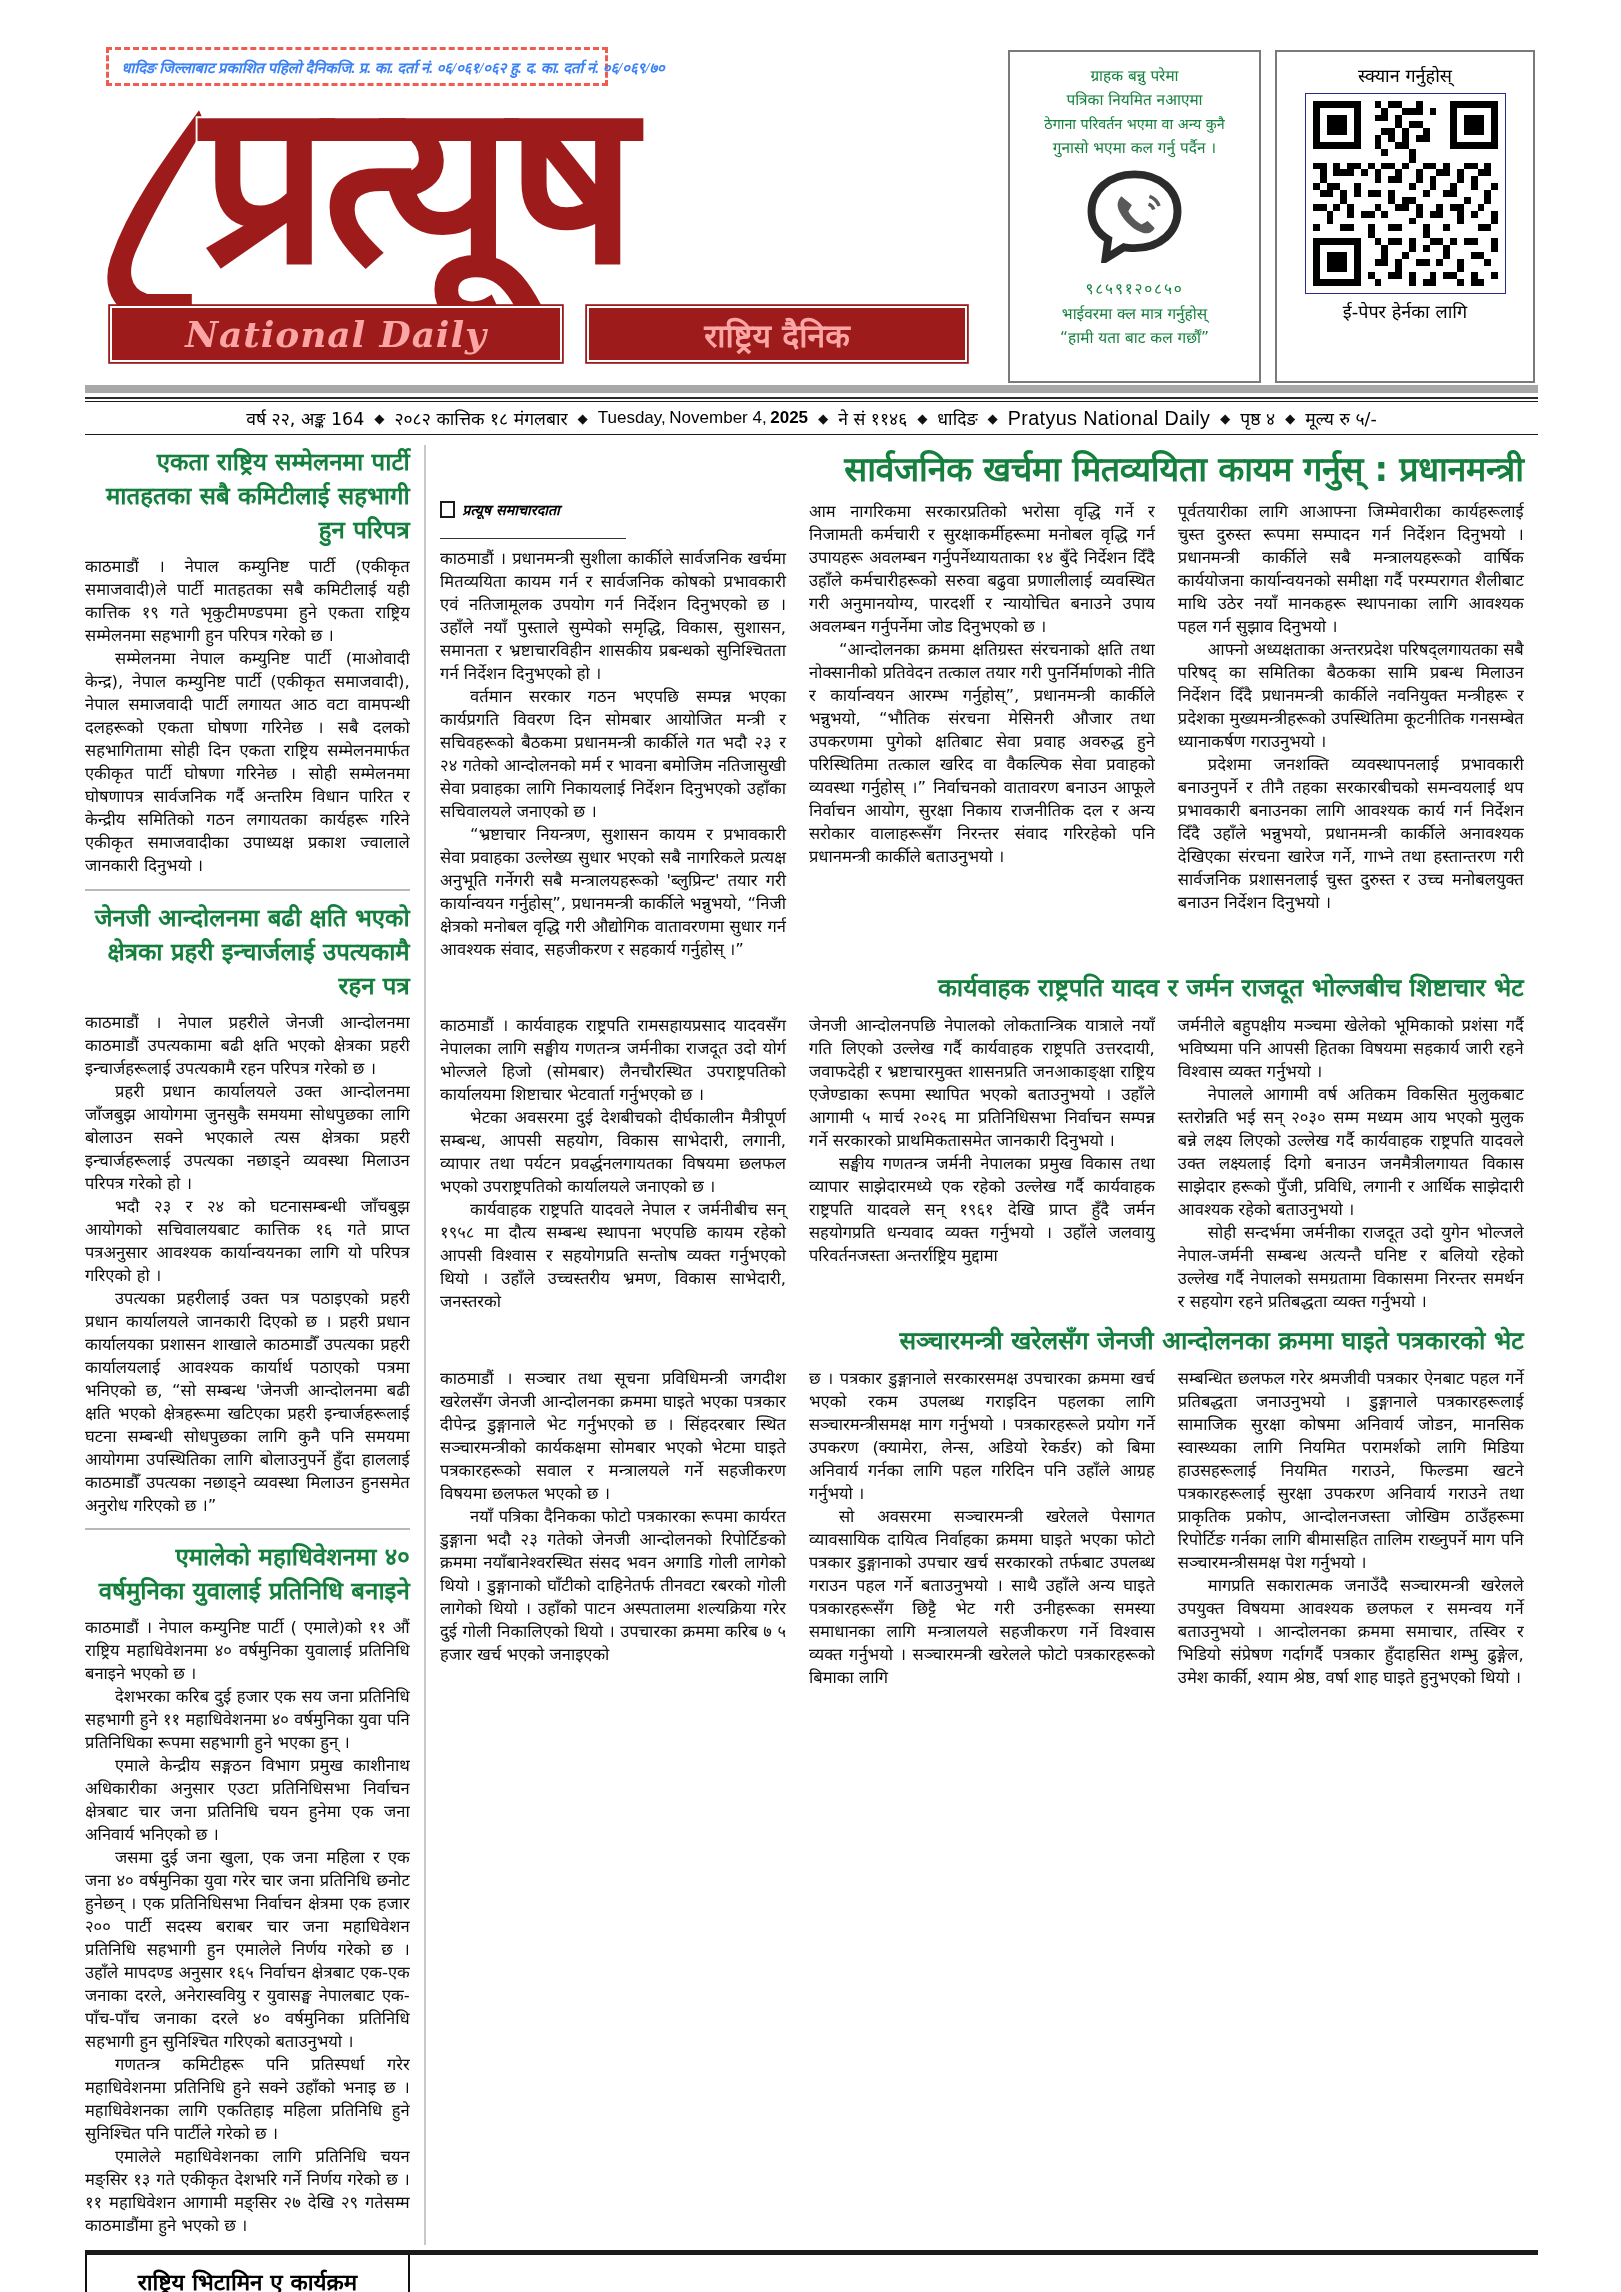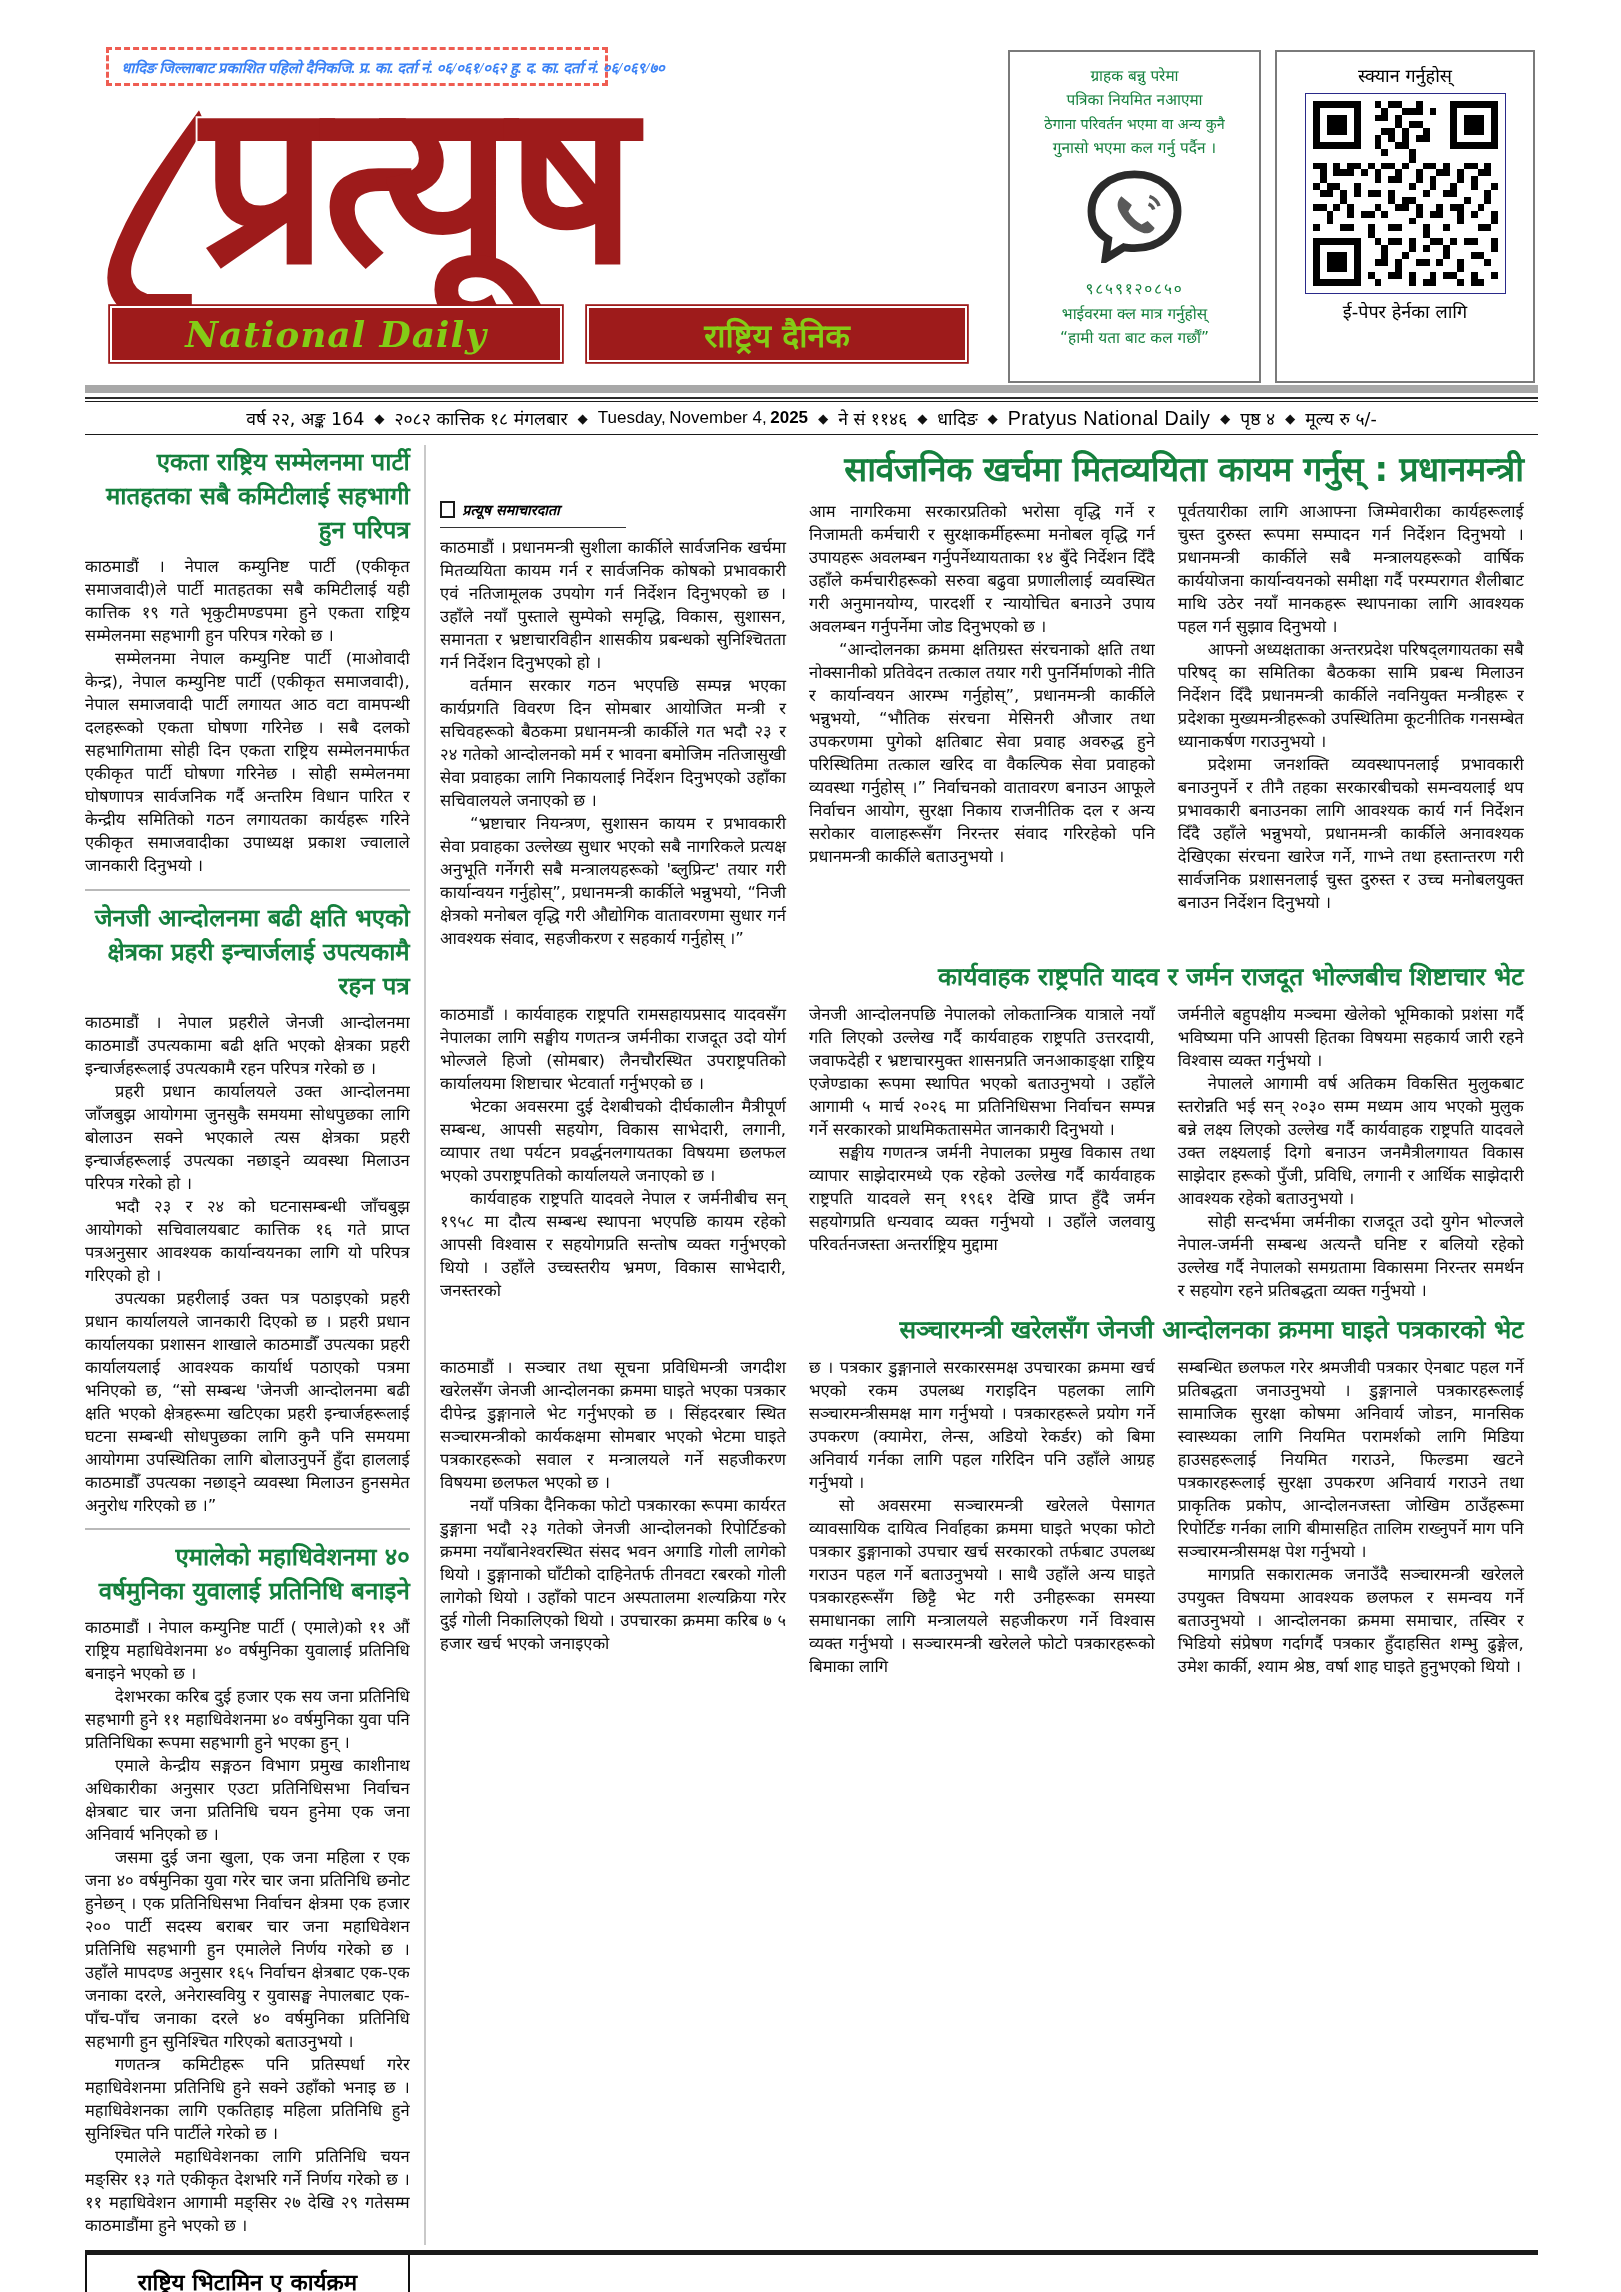--- a/index.html
+++ b/index.html
@@ -61,21 +61,21 @@
     position: absolute;
     left: 9px; top: 16px;
     width: 134px; height: 224px;
   }
   .logo-bar-left, .logo-bar-right {
     position: absolute;
     bottom: 19.7px;
     background: #9e1b1b;
     border: 2.7px solid #ffffff;
     box-shadow: 0 0 0 1.8px #9e1b1b;
-    color: #84cc16;
+    color: #fca5a5;
     display: flex; align-items: center; justify-content: center;
     height: 52px;
   }
   .logo-bar-left {
     left: 25px; width: 448px;
     font-style: italic; font-weight: bold;
     font-size: 36px;
     letter-spacing: 0.9px;
     font-family: "DejaVu Serif", "Liberation Serif", serif;
   }
@@ -171,21 +171,21 @@
     text-align: justify;
     text-justify: inter-word;
     color: #0d0d0d;
     font-family: "DejaVu Sans", "Liberation Sans", sans-serif;
     hyphens: none;
   }
   p.body + p.body { text-indent: 30px; }
   .byline {
     display: flex; align-items: center; gap: 7.2px;
     border-bottom: 1.8px solid #333;
-    width: 186px; margin: 0 0 8px 0; padding-bottom: 8px;
+    width: 186px; margin: 0 0 8px 0; padding-bottom: 19px;
   }
   .byline .bsq {
     width: 15px; height: 17px; border: 2.7px solid #1a1a1a; box-sizing: border-box;
   }
   .byline span.t {
     font-size: 14.3px; font-style: italic; font-weight: bold;
     font-family: "DejaVu Sans", "Liberation Sans", sans-serif;
   }
   .sep-line { height: 1.8px; background: #b9b9b9; margin: 11.6px 0 9.9px; }
   

